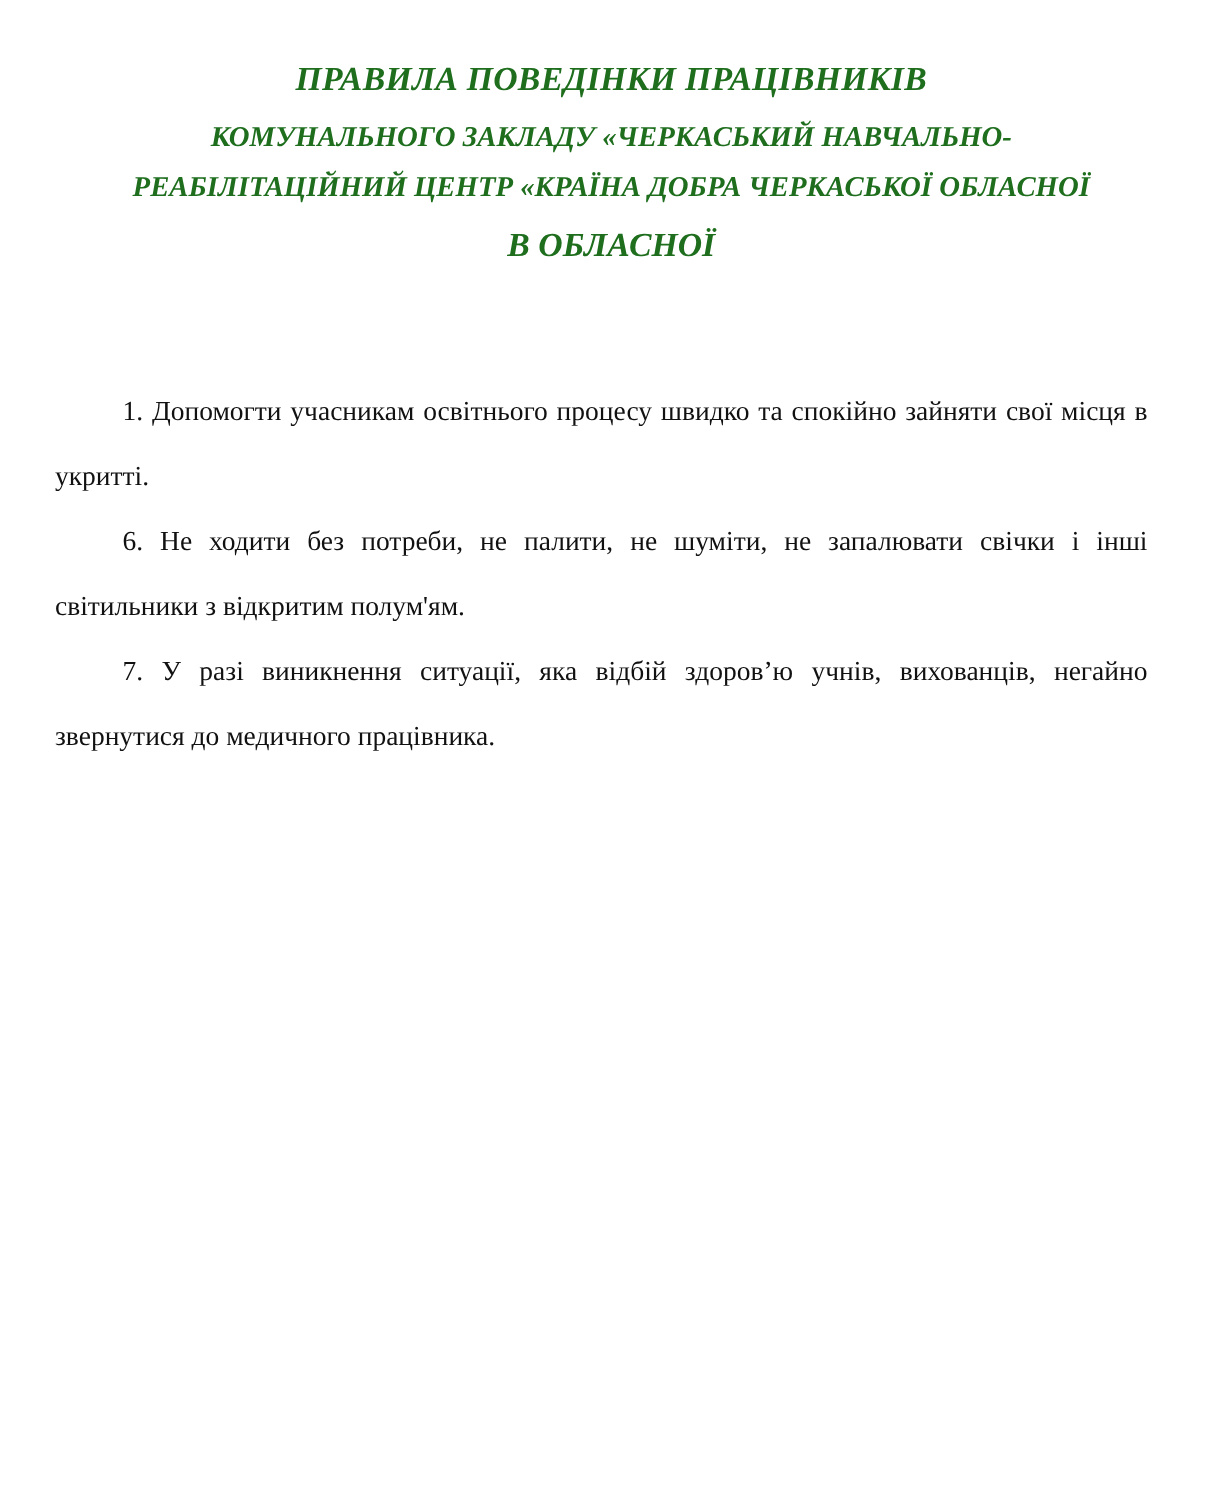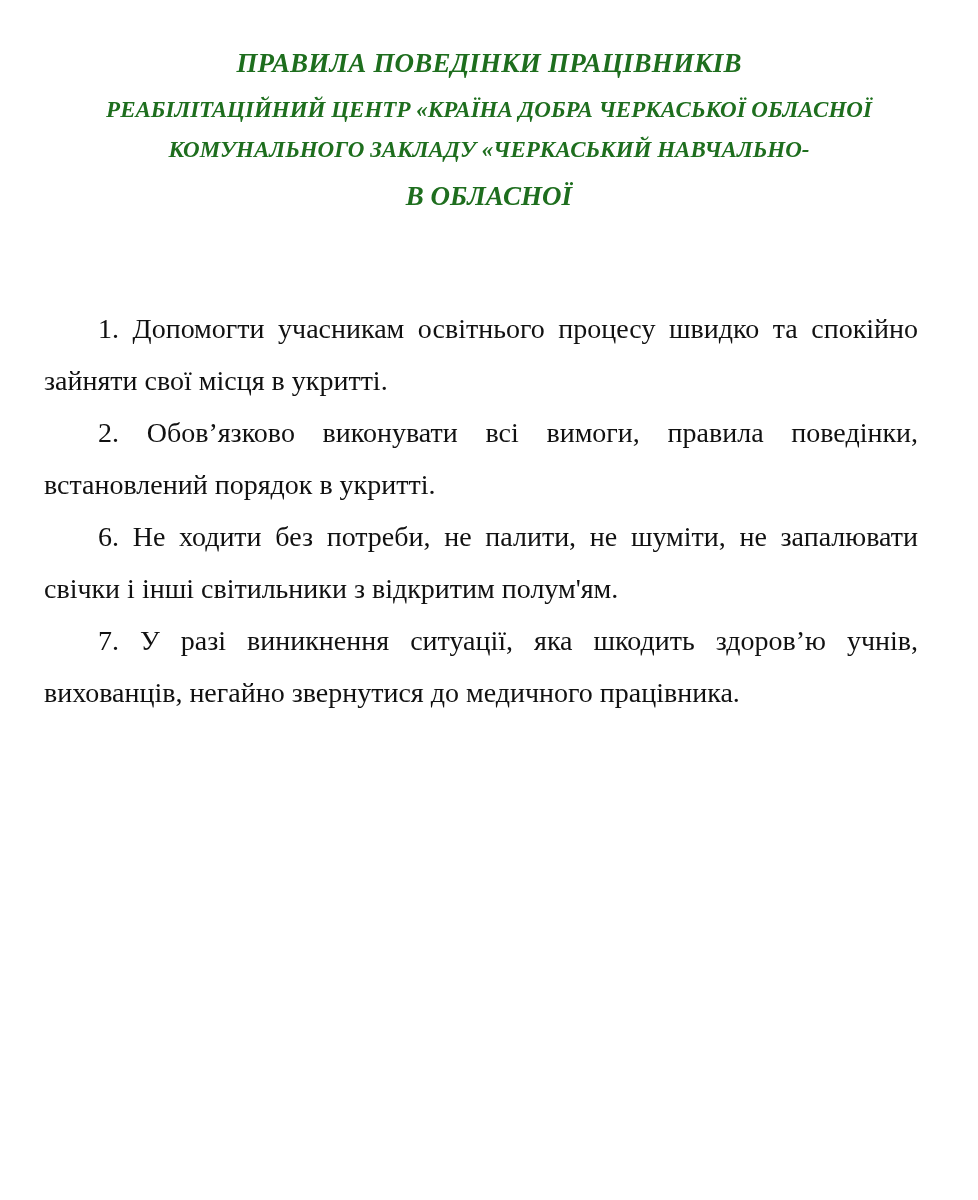--- a/index.html
+++ b/index.html
@@ -48,44 +48,43 @@
     .title-place {
       font-size: 27px;
       line-height: 40px;
       margin-top: 6px;
     }
     .rules {
       position: absolute;
       left: 44px;
       width: 874px;
       top: 303px;
-      font-size: 28px;
+      font-size: 22px;
       line-height: 52px;
     }
     .rule {
       margin: 0;
       text-align: justify;
       text-indent: 54px;
     }
     .rule .num { }
   </style>
 </head>
 <body>
 
 <div class="page">
 
   <div class="header">
     <div class="title-main">ПРАВИЛА ПОВЕДІНКИ ПРАЦІВНИКІВ</div>
     <div class="title-sub">
+      <span class="line">КОМУНАЛЬНОГО ЗАКЛАДУ «ЧЕРКАСЬКИЙ НАВЧАЛЬНО-</span>
       <span class="line">РЕАБІЛІТАЦІЙНИЙ ЦЕНТР «КРАЇНА ДОБРА ЧЕРКАСЬКОЇ ОБЛАСНОЇ</span>
-      <span class="line">КОМУНАЛЬНОГО ЗАКЛАДУ «ЧЕРКАСЬКИЙ НАВЧАЛЬНО-</span>
     </div>
     <div class="title-place">В ОБЛАСНОЇ</div>
   </div>
 
   <div class="rules">
     <p class="rule"><span class="num">1.</span> <span>Допомогти учасникам освітнього процесу швидко та спокійно зайняти свої місця в укритті.</span></p>
-    <p class="rule"><span class="num">2.</span> <span>Обов’язково виконувати всі вимоги, правила поведінки, встановлений порядок в укритті.</span></p>
     <p class="rule"><span class="num">6.</span> <span>Не ходити без потреби, не палити, не шуміти, не запалювати свічки і інші світильники з відкритим полум'ям.</span></p>
-    <p class="rule"><span class="num">7.</span> <span>У разі виникнення ситуації, яка шкодить здоров’ю учнів, вихованців, негайно звернутися до медичного працівника.</span></p>
+    <p class="rule"><span class="num">7.</span> <span>У разі виникнення ситуації, яка відбій здоров’ю учнів, вихованців, негайно звернутися до медичного працівника.</span></p>
   </div>
 
 </div>
 
 </body></html>

